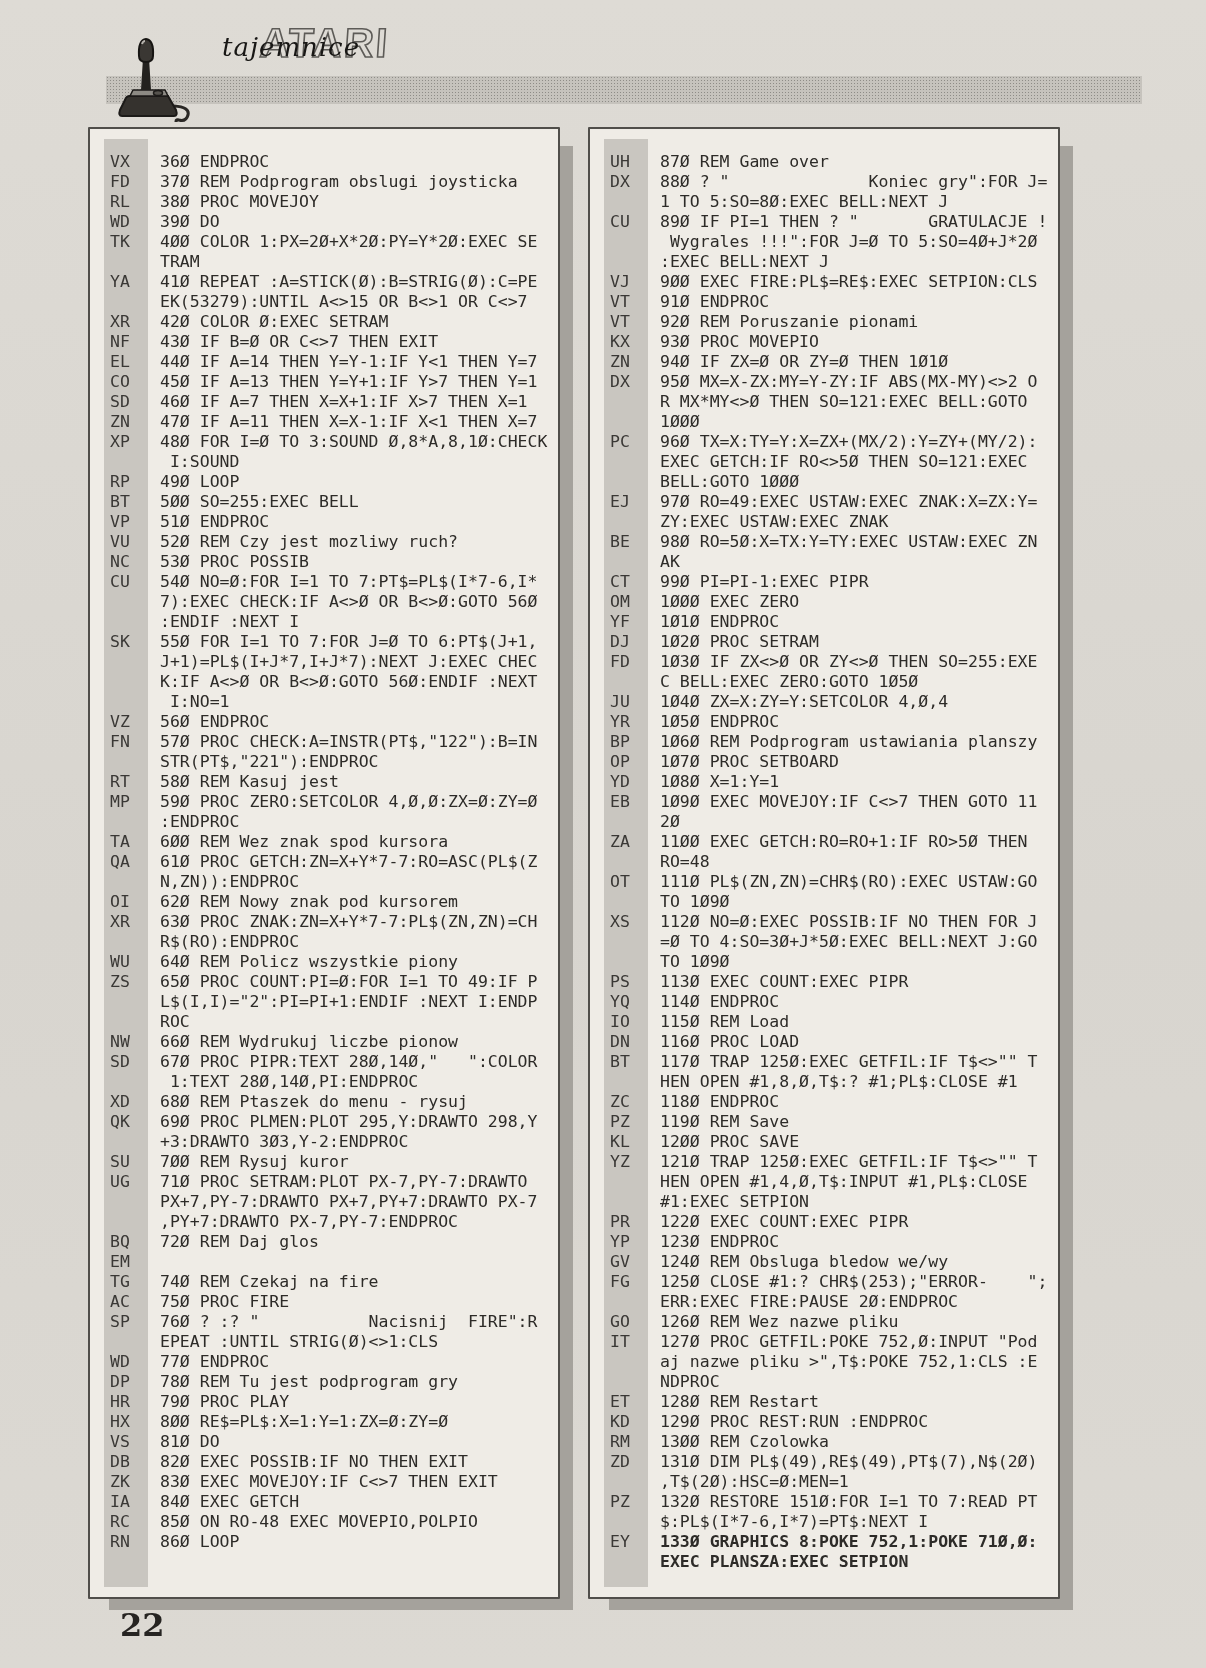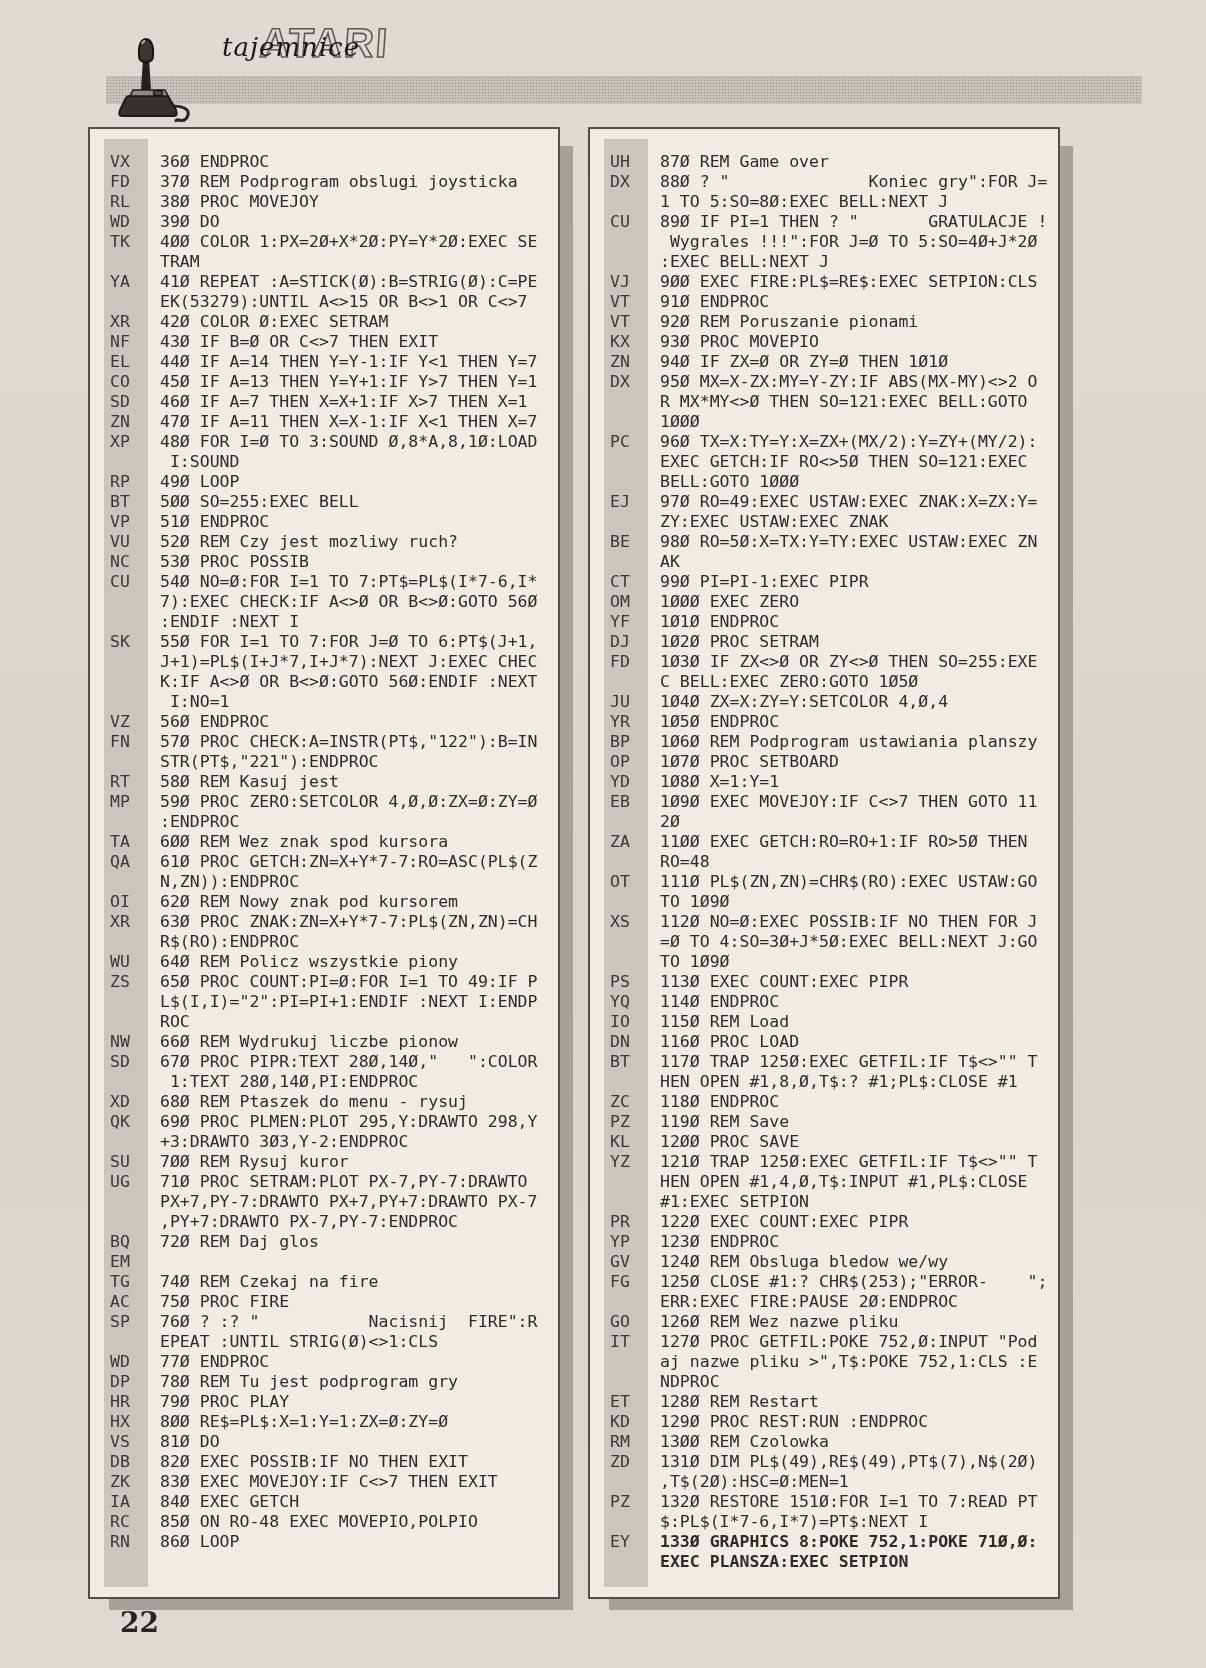--- a/index.html
+++ b/index.html
@@ -54,21 +54,21 @@
     font-size:16.5px;line-height:20px;color:#3a3835;
   }
   .code{
     margin-left:14px;
     font-size:16.5px;line-height:20px;white-space:pre;color:#2d2b28;
   }
   .code-row.bold .code{font-weight:bold;}
   
   #page-number{
     position:absolute;left:120px;top:1606px;
-    font-family:"DejaVu Serif",serif;font-weight:bold;font-size:28px;color:#262422;
+    font-family:"DejaVu Serif",serif;font-weight:bold;font-size:32px;color:#262422;
   }
 </style>
 </head>
 <body>
 
 <div id="page">
 
   <div id="halftone-bar"></div>
 
   <div id="atari-outline">ATARI</div>
@@ -137,21 +137,21 @@
         <div class="code-row">
           <span class="cs">SD</span>
           <span class="code">46Ø IF A=7 THEN X=X+1:IF X&gt;7 THEN X=1</span>
         </div>
         <div class="code-row">
           <span class="cs">ZN</span>
           <span class="code">47Ø IF A=11 THEN X=X-1:IF X&lt;1 THEN X=7</span>
         </div>
         <div class="code-row">
           <span class="cs">XP</span>
-          <span class="code">48Ø FOR I=Ø TO 3:SOUND Ø,8*A,8,1Ø:LOAD
+          <span class="code">48Ø FOR I=Ø TO 3:SOUND Ø,8*A,8,1Ø:CHECK
  I:SOUND</span>
         </div>
         <div class="code-row">
           <span class="cs">RP</span>
           <span class="code">49Ø LOOP</span>
         </div>
         <div class="code-row">
           <span class="cs">BT</span>
           <span class="code">5ØØ SO=255:EXEC BELL</span>
         </div>

